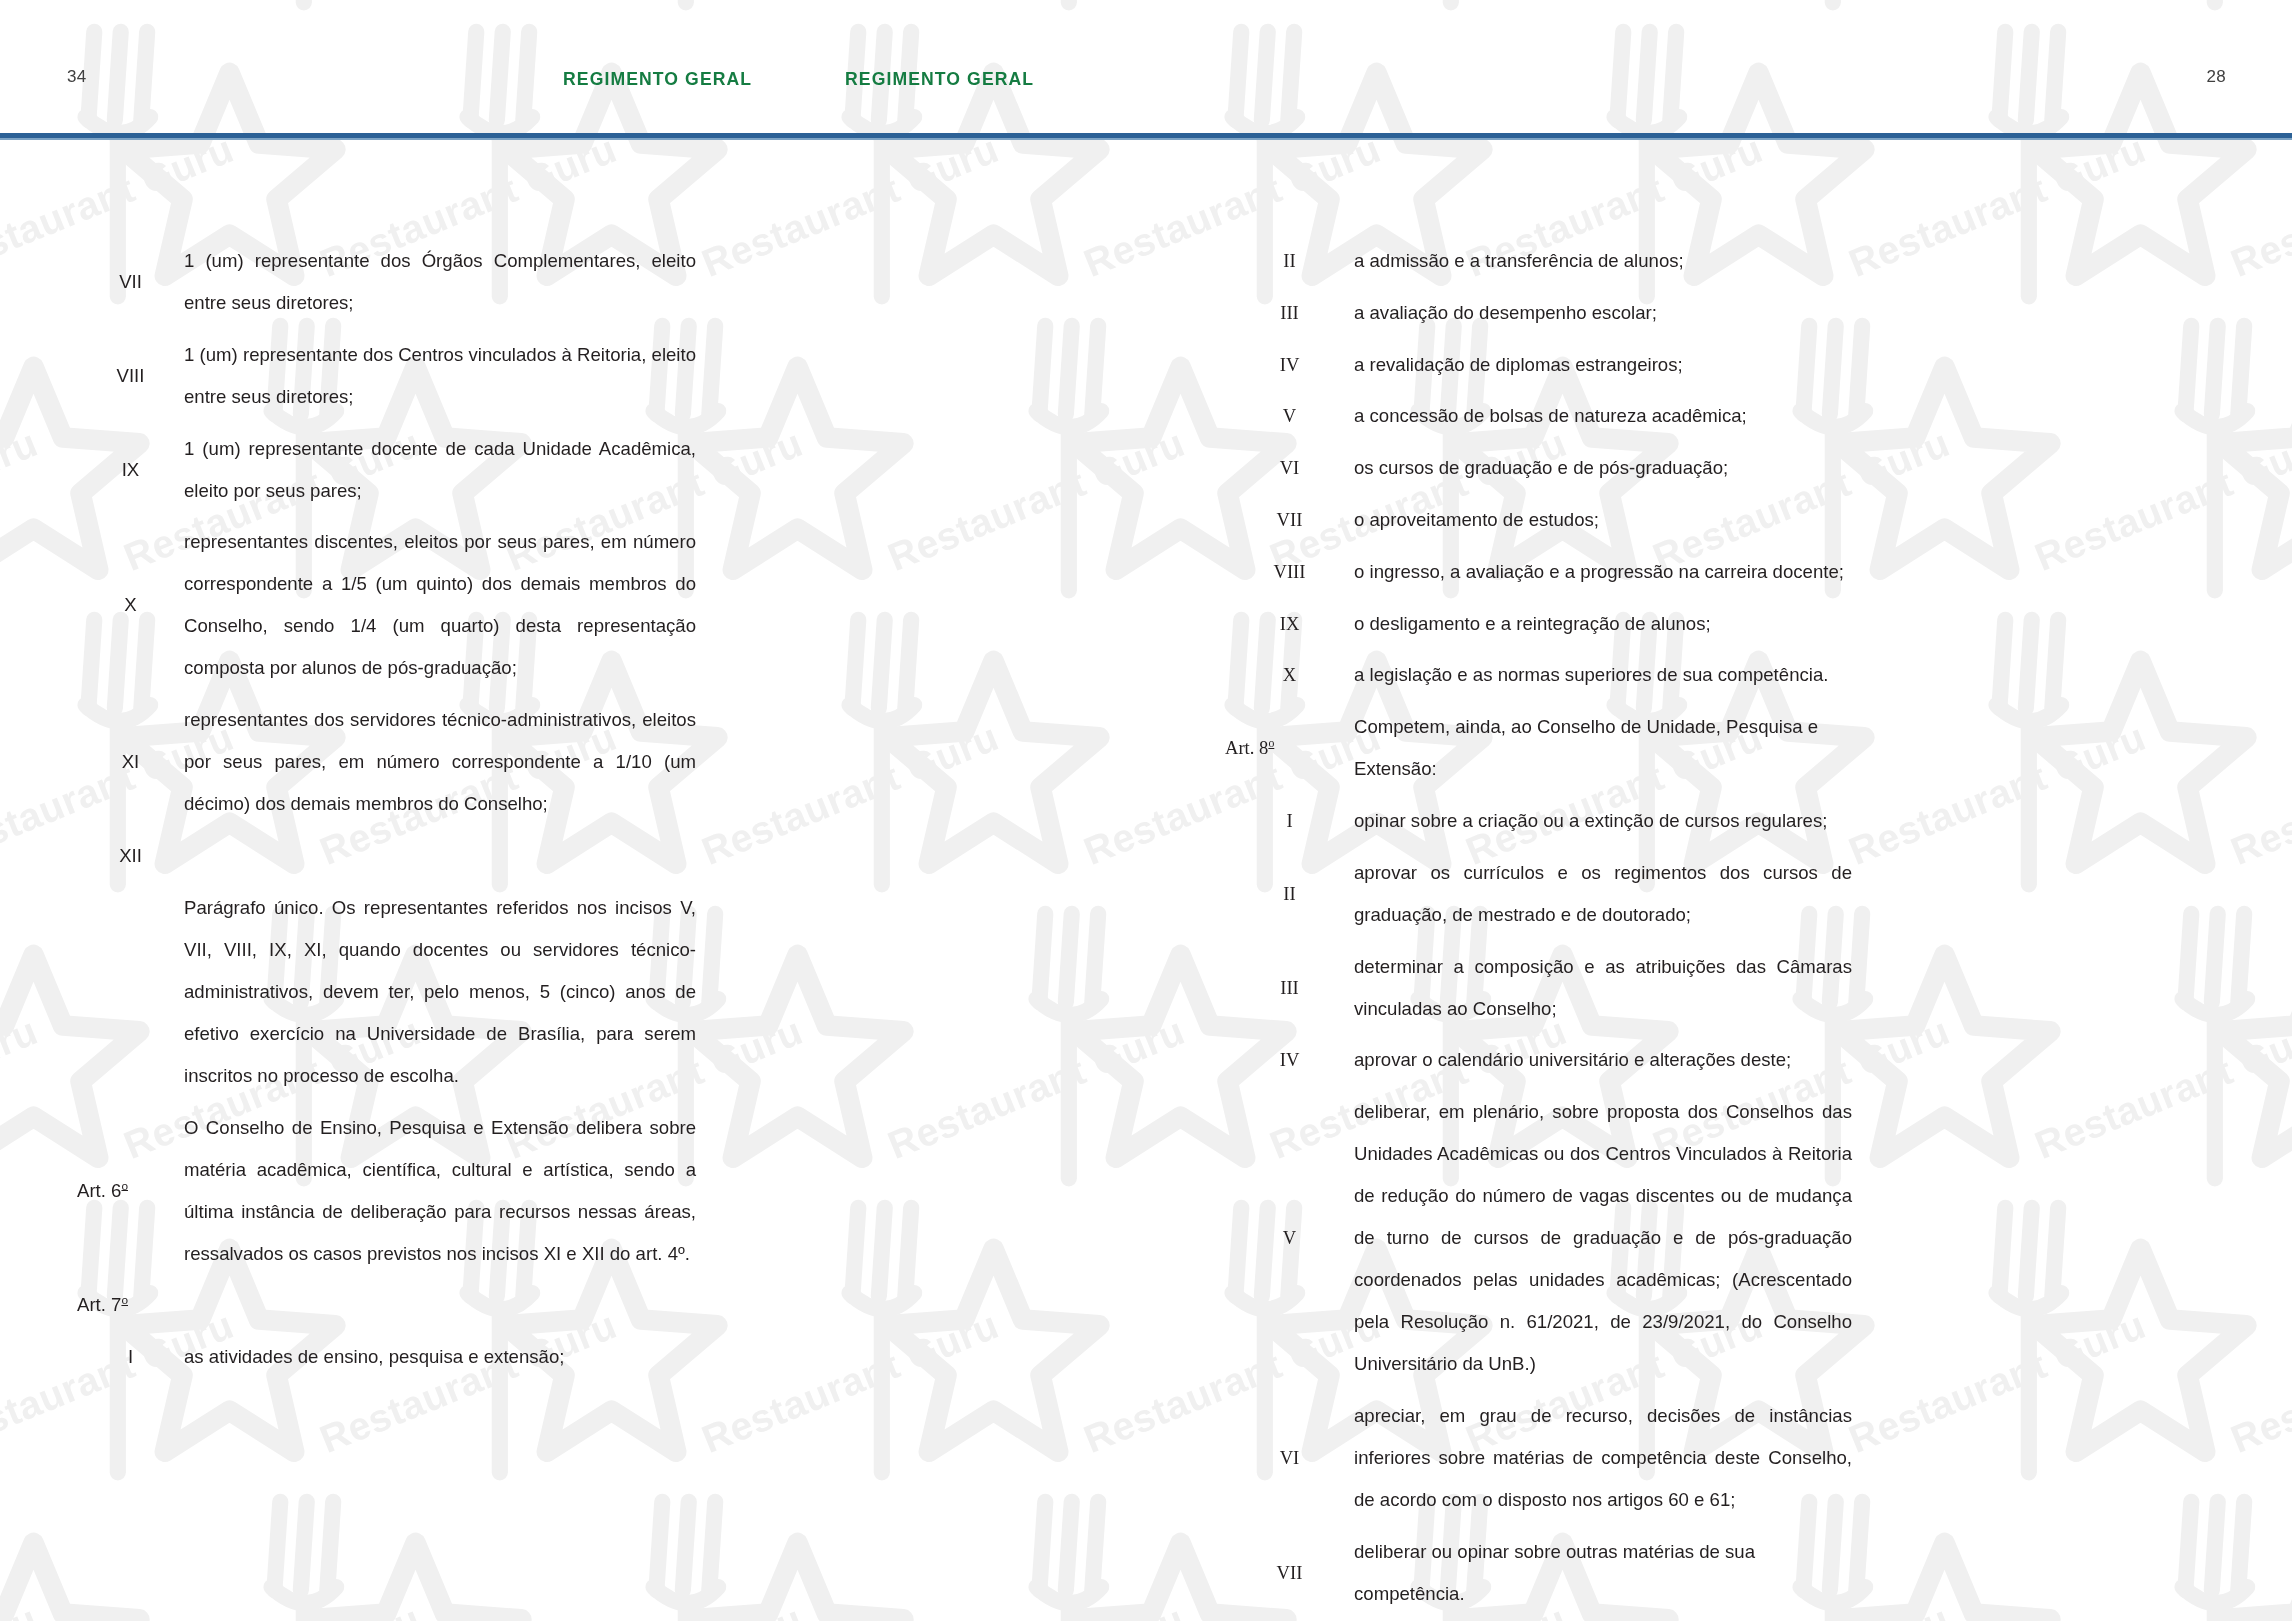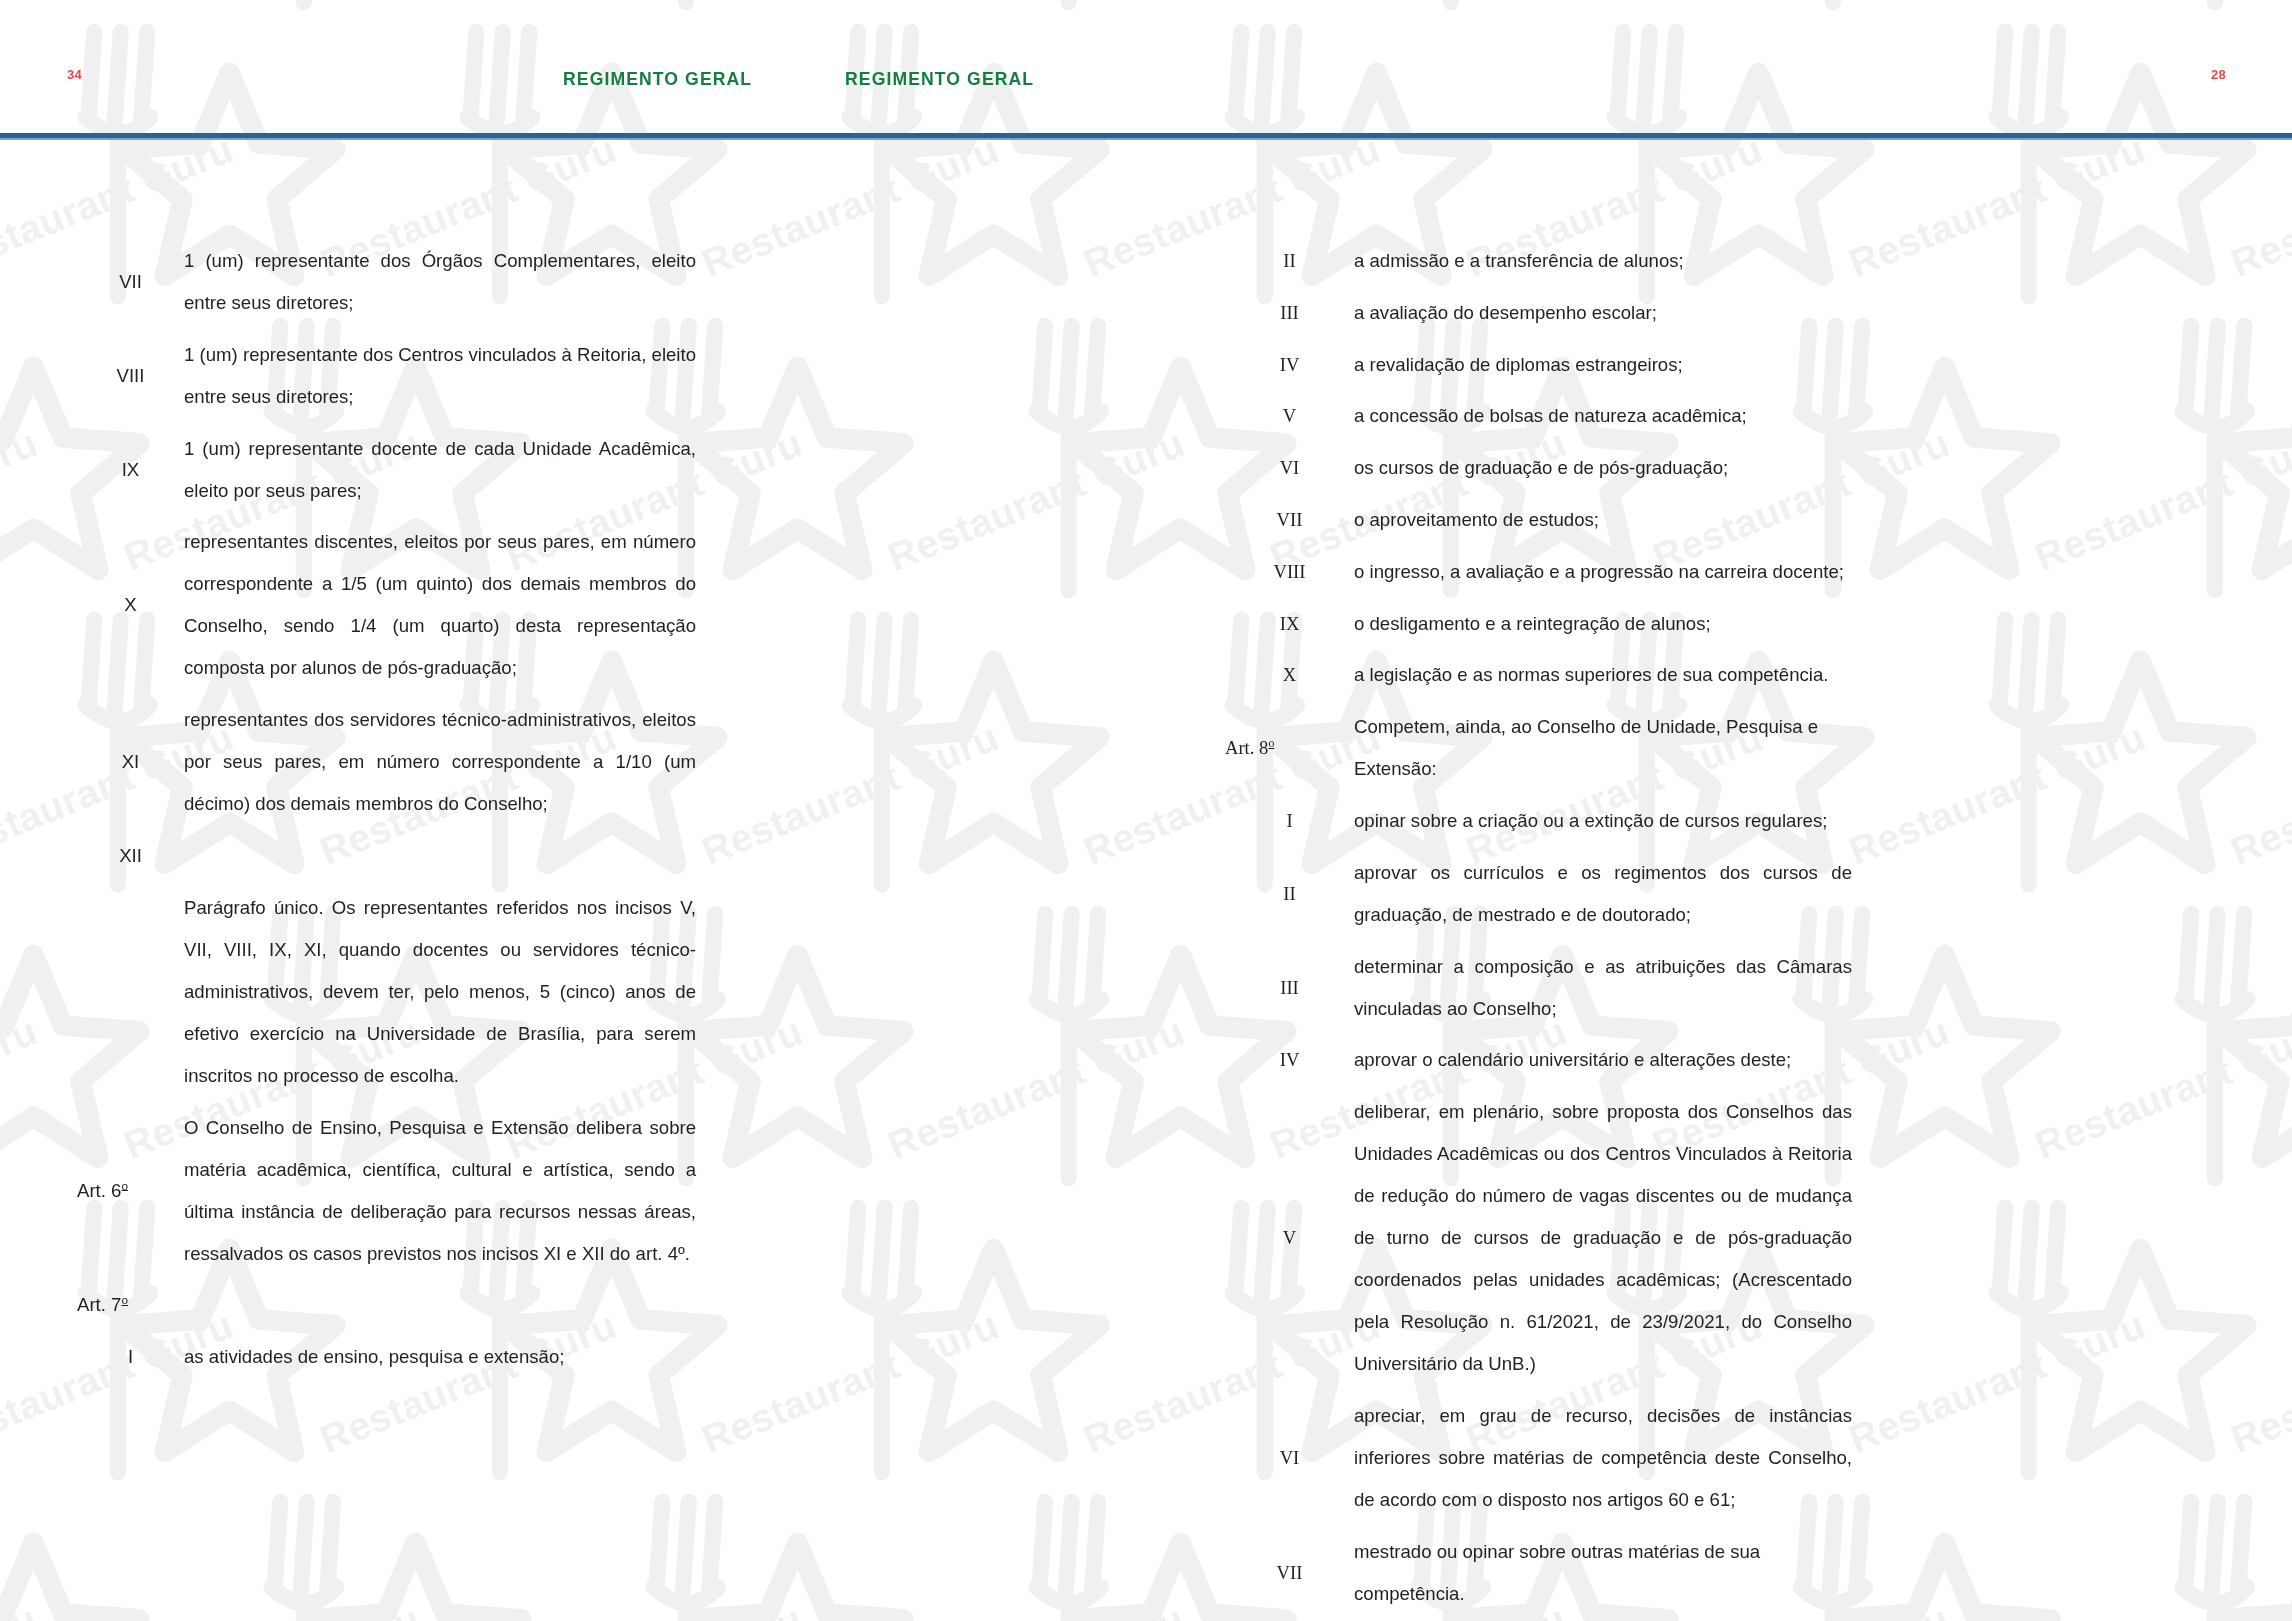--- a/index.html
+++ b/index.html
@@ -50,23 +50,23 @@
   .header-band {
     position: absolute;
     top: 0;
     left: 0;
     width: 2293px;
     height: 139px;
   }
   .page-folio {
     position: absolute;
     top: 67px;
-    font-size: 13px;
-    font-weight: bold;
-    color: #ef4444;
+    font-size: 17px;
+    font-weight: normal;
+    color: #404040;
     letter-spacing: 0.3px;
   }
   .folio-left  { left: 67px; }
   .folio-right { right: 67px; }
 
   .running-head {
     position: absolute;
     top: 69px;
     font-size: 17.6px;
     font-weight: bold;
@@ -762,18 +762,18 @@
       <div class="clause">
         <div class="clause-marker">V</div>
         <div class="clause-body">deliberar, em plenário, sobre proposta dos Conselhos das Unidades Acadêmicas ou dos Centros Vinculados à Reitoria de redução do número de vagas discentes ou de mudança de turno de cursos de graduação e de pós-graduação coordenados pelas unidades acadêmicas; (Acrescentado pela Resolução n. 61/2021, de 23/9/2021, do Conselho Universitário da UnB.)</div>
       </div>
       <div class="clause">
         <div class="clause-marker">VI</div>
         <div class="clause-body">apreciar, em grau de recurso, decisões de instâncias inferiores sobre matérias de competência deste Conselho, de acordo com o disposto nos artigos 60 e 61;</div>
       </div>
       <div class="clause">
         <div class="clause-marker">VII</div>
-        <div class="clause-body ragged">mestrado ou opinar sobre outras matérias de sua competência.</div>
+        <div class="clause-body ragged">deliberar ou opinar sobre outras matérias de sua competência.</div>
       </div>
     </div>
 
 </div>
 
 
 </body></html>

